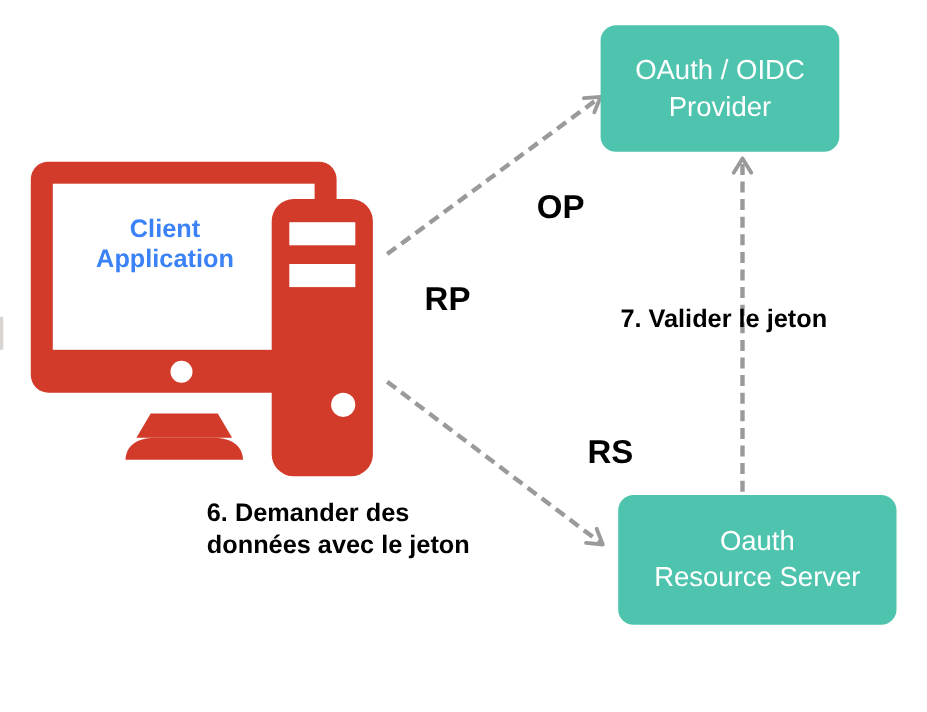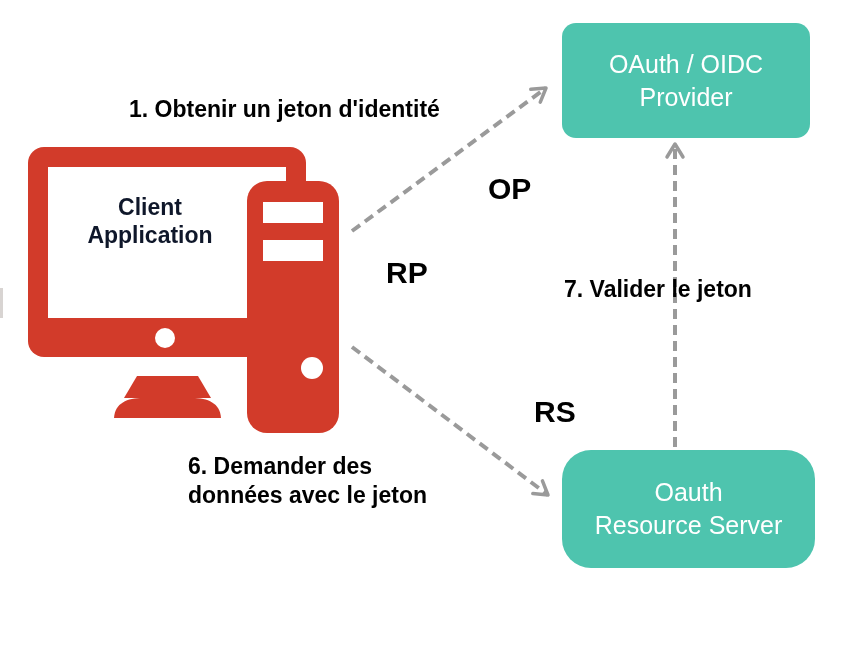--- a/index.html
+++ b/index.html
@@ -9,31 +9,31 @@
     font-family:"Liberation Sans", sans-serif;
   }
   .art { position:absolute; left:0; top:0; }
   .label {
     position:absolute; color:#000000; font-weight:bold;
     font-size:23px; line-height:29px; white-space:pre-line;
   }
   .label.big { font-size:30px; line-height:30px; }
   .client-label {
     position:absolute; left:57px; top:193px; width:186px;
-    text-align:center; color:#0f172a; font-weight:bold;
+    text-align:center; color:#3b82f6; font-weight:bold;
     font-size:23px; line-height:28px; white-space:pre-line;
   }
   .node {
     position:absolute; background:#4EC4AE; border-radius:14px;
     display:flex; align-items:center; justify-content:center;
     color:#ffffff; font-size:25px; line-height:33px;
     text-align:center; white-space:pre-line;
   }
-  .node.provider { left:562px; top:23px;  width:248px; height:115px; }
-  .node.resource { left:562px; top:450px; width:253px; height:118px;border-radius:29px; }
+  .node.provider { left:546px; top:23px;  width:217px; height:115px; }
+  .node.resource { left:562px; top:450px; width:253px; height:118px; }
   .step1 { left:129px; top:95px; }
   .step2 { left:188px; top:452px; }
   .step3 { left:564px; top:275px; }
   .op { left:488px; top:174px; }
   .rp { left:386px; top:258px; }
   .rs { left:534px; top:397px; }
 </style>
 </head>
 <body>
 
@@ -60,21 +60,20 @@
       <circle cx="312" cy="368" r="11" fill="#FFFFFF"></circle>
     </g>
 
     <g stroke="#9A9A9A" stroke-width="4" fill="none" stroke-dasharray="10 6">
       <path d="M352,231 L546,88" marker-end="url(#arrowhead)"></path>
       <path d="M352,347 L548,495" marker-end="url(#arrowhead)"></path>
       <path d="M675,447 L675,144" marker-end="url(#arrowhead)"></path>
     </g>
   </svg>
 
-  <div class="label step1">1. Obtenir un jeton d'identité</div>
   <div class="label step2">6. Demander des
 données avec le jeton</div>
   <div class="label step3">7. Valider le jeton</div>
 
   <div class="label big op">OP</div>
   <div class="label big rp">RP</div>
   <div class="label big rs">RS</div>
 
   <div class="client-label">Client
 Application</div>

